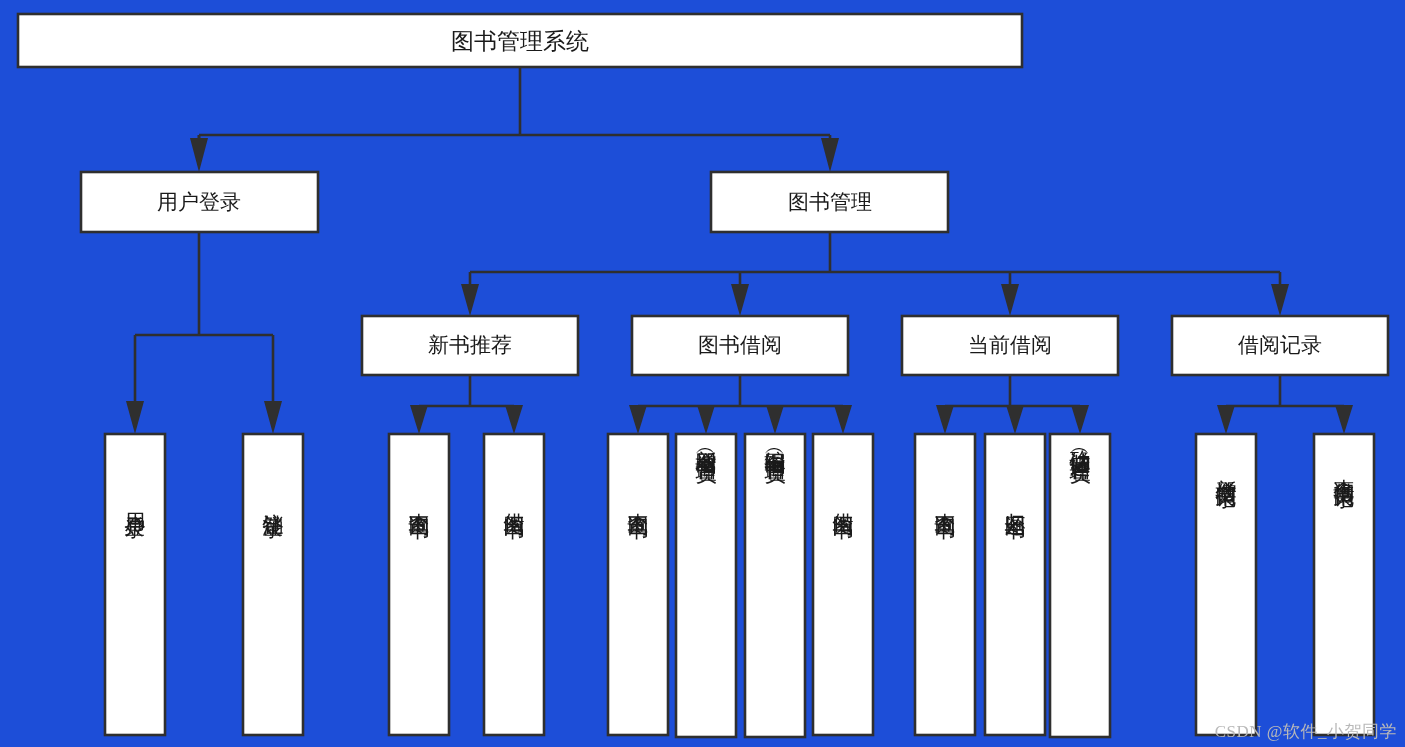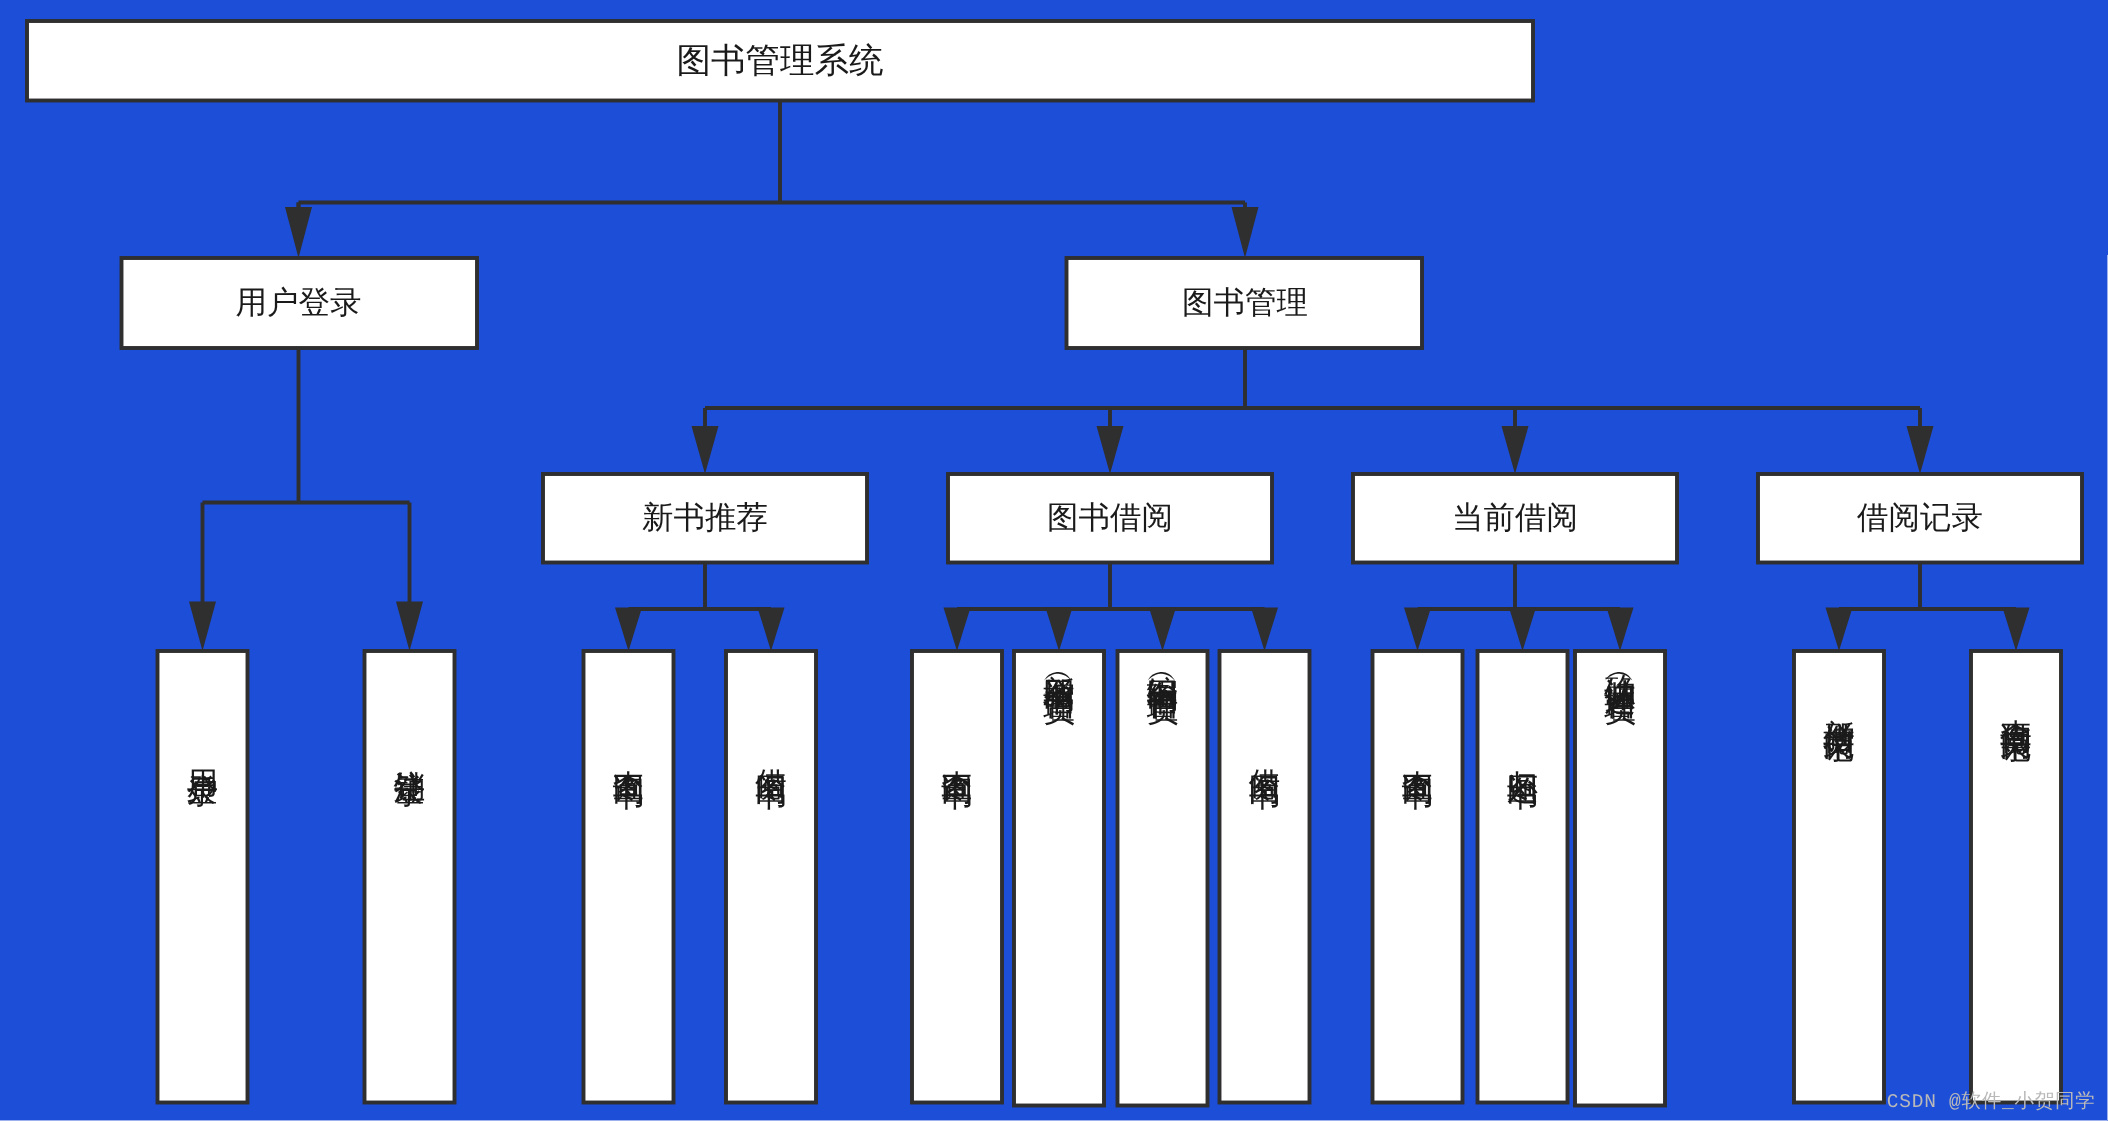--- a/index.html
+++ b/index.html
@@ -55,22 +55,22 @@
     fill: #1a1a1a;
     writing-mode: vertical-rl;
     text-orientation: upright;
     letter-spacing: 2px;
     text-anchor: middle;
   }
   .watermark {
     position: absolute;
     right: 8px;
     bottom: 4px;
-    font-family: Liberation Mono, monospace;
-    font-size: 13px;
+    font-family: Liberation Serif, serif;
+    font-size: 17px;
     color: #b9b9b9;
     white-space: nowrap;
     letter-spacing: 0.5px;
   }
 </style>
 </head>
 <body>
 
 <div id="diagram-root">
 

